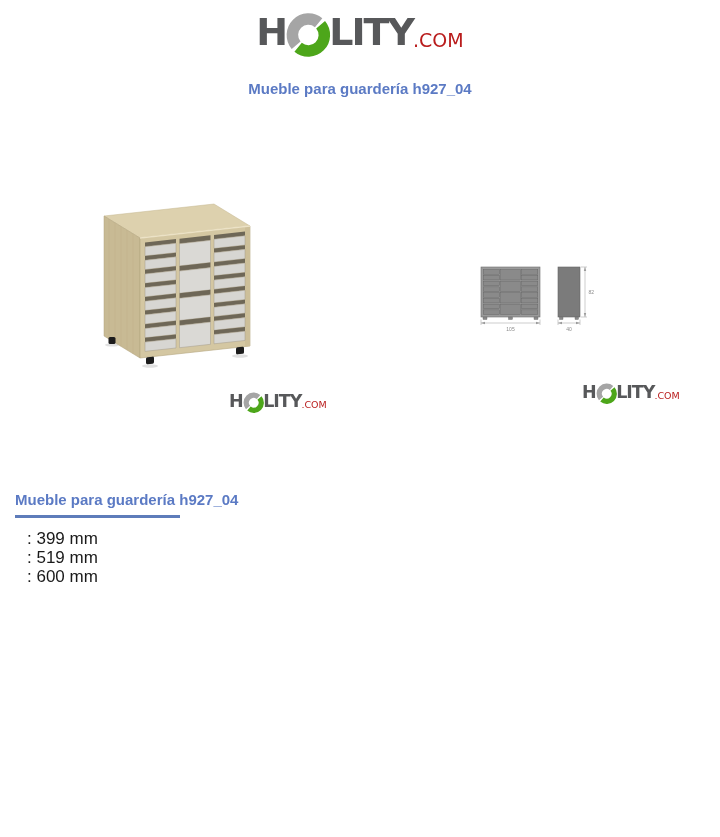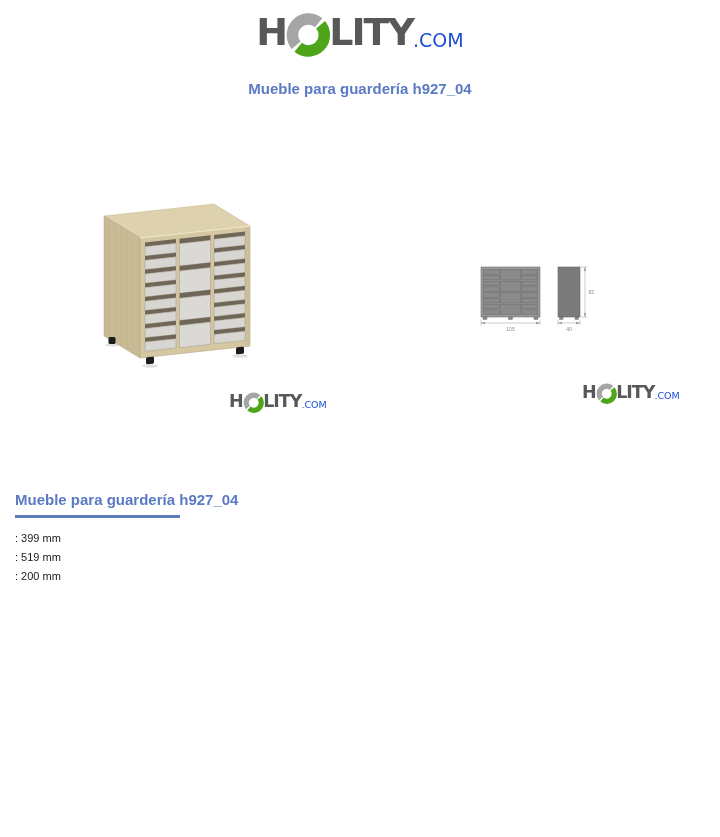--- a/index.html
+++ b/index.html
@@ -4,39 +4,39 @@
 <style>
   html,body{margin:0;padding:0;background:#fff;}
   .page{
     position:relative;width:720px;height:837px;background:#ffffff;overflow:hidden;
     font-family:"Liberation Sans",sans-serif;
   }
   
   .logo{display:inline-flex;align-items:flex-end;white-space:nowrap;
         font-family:"DejaVu Sans","Liberation Sans",sans-serif;font-weight:bold;color:#57585a;}
   .logo .word{line-height:1;letter-spacing:-2px;}
-  .logo .com{font-weight:normal;color:#1d4ed8;line-height:1;letter-spacing:0;}
+  .logo .com{font-weight:normal;color:#b91c1c;line-height:1;letter-spacing:0;}
   .logo.lg .word{font-size:38px;}
   .logo.lg svg{width:46px;height:46px;margin:0 -2px -7px -1px;}
   .logo.lg .com{font-size:19px;padding-bottom:1px;}
   .logo.sm .word{font-size:17.5px;letter-spacing:-1px;}
   .logo.sm svg{width:21.5px;height:21.5px;margin:0 -1px -3px 0;}
   .logo.sm .com{font-size:9.5px;padding-bottom:1px;}
   
   .logo-top{position:absolute;top:12px;left:50%;transform:translateX(-50%);}
   .title-top{position:absolute;top:80px;left:0;width:100%;text-align:center;
              font-size:15px;font-weight:bold;color:#5b7ac4;}
   .product-figure{position:absolute;left:95px;top:195px;width:170px;height:180px;}
   .drawing-figure{position:absolute;left:468px;top:253px;width:140px;height:85px;}
   .wm-left{position:absolute;left:229px;top:392px;}
   .wm-right{position:absolute;left:582px;top:383px;}
   .bottom{position:absolute;left:15px;top:491px;}
   .bottom-title{font-size:15px;font-weight:bold;color:#5b7ac4;}
   .rule{width:165px;height:3px;background:#5e7cba;margin-top:7px;}
-  .dims{margin-top:11px;font-size:11px;color:#1a1a1a;line-height:19px;}
+  .dims{margin-top:11px;font-size:17px;color:#1a1a1a;line-height:19px;margin-left:12px;}
 </style>
 </head>
 <body>
 
 <div class="page">
 
   <div class="logo lg logo-top">
     <span class="word">H</span>
     <svg viewBox="0 0 36 36" aria-hidden="true">
       <path d="M8.42,26.03 A12.5,12.5 0 0 1 26.03,8.42" fill="none" stroke-width="9" stroke="#a5a5a5"></path>
@@ -207,17 +207,17 @@
     <span class="word">LITY</span>
     <span class="com">.COM</span>
   </div>
 
   <div class="bottom">
     <div class="bottom-title">Mueble para guardería h927_04</div>
     <div class="rule"></div>
     <div class="dims">
       <div>: 399 mm</div>
       <div>: 519 mm</div>
-      <div>: 200 mm</div>
+      <div>: 600 mm</div>
     </div>
   </div>
 
 </div>
 
 </body></html>

